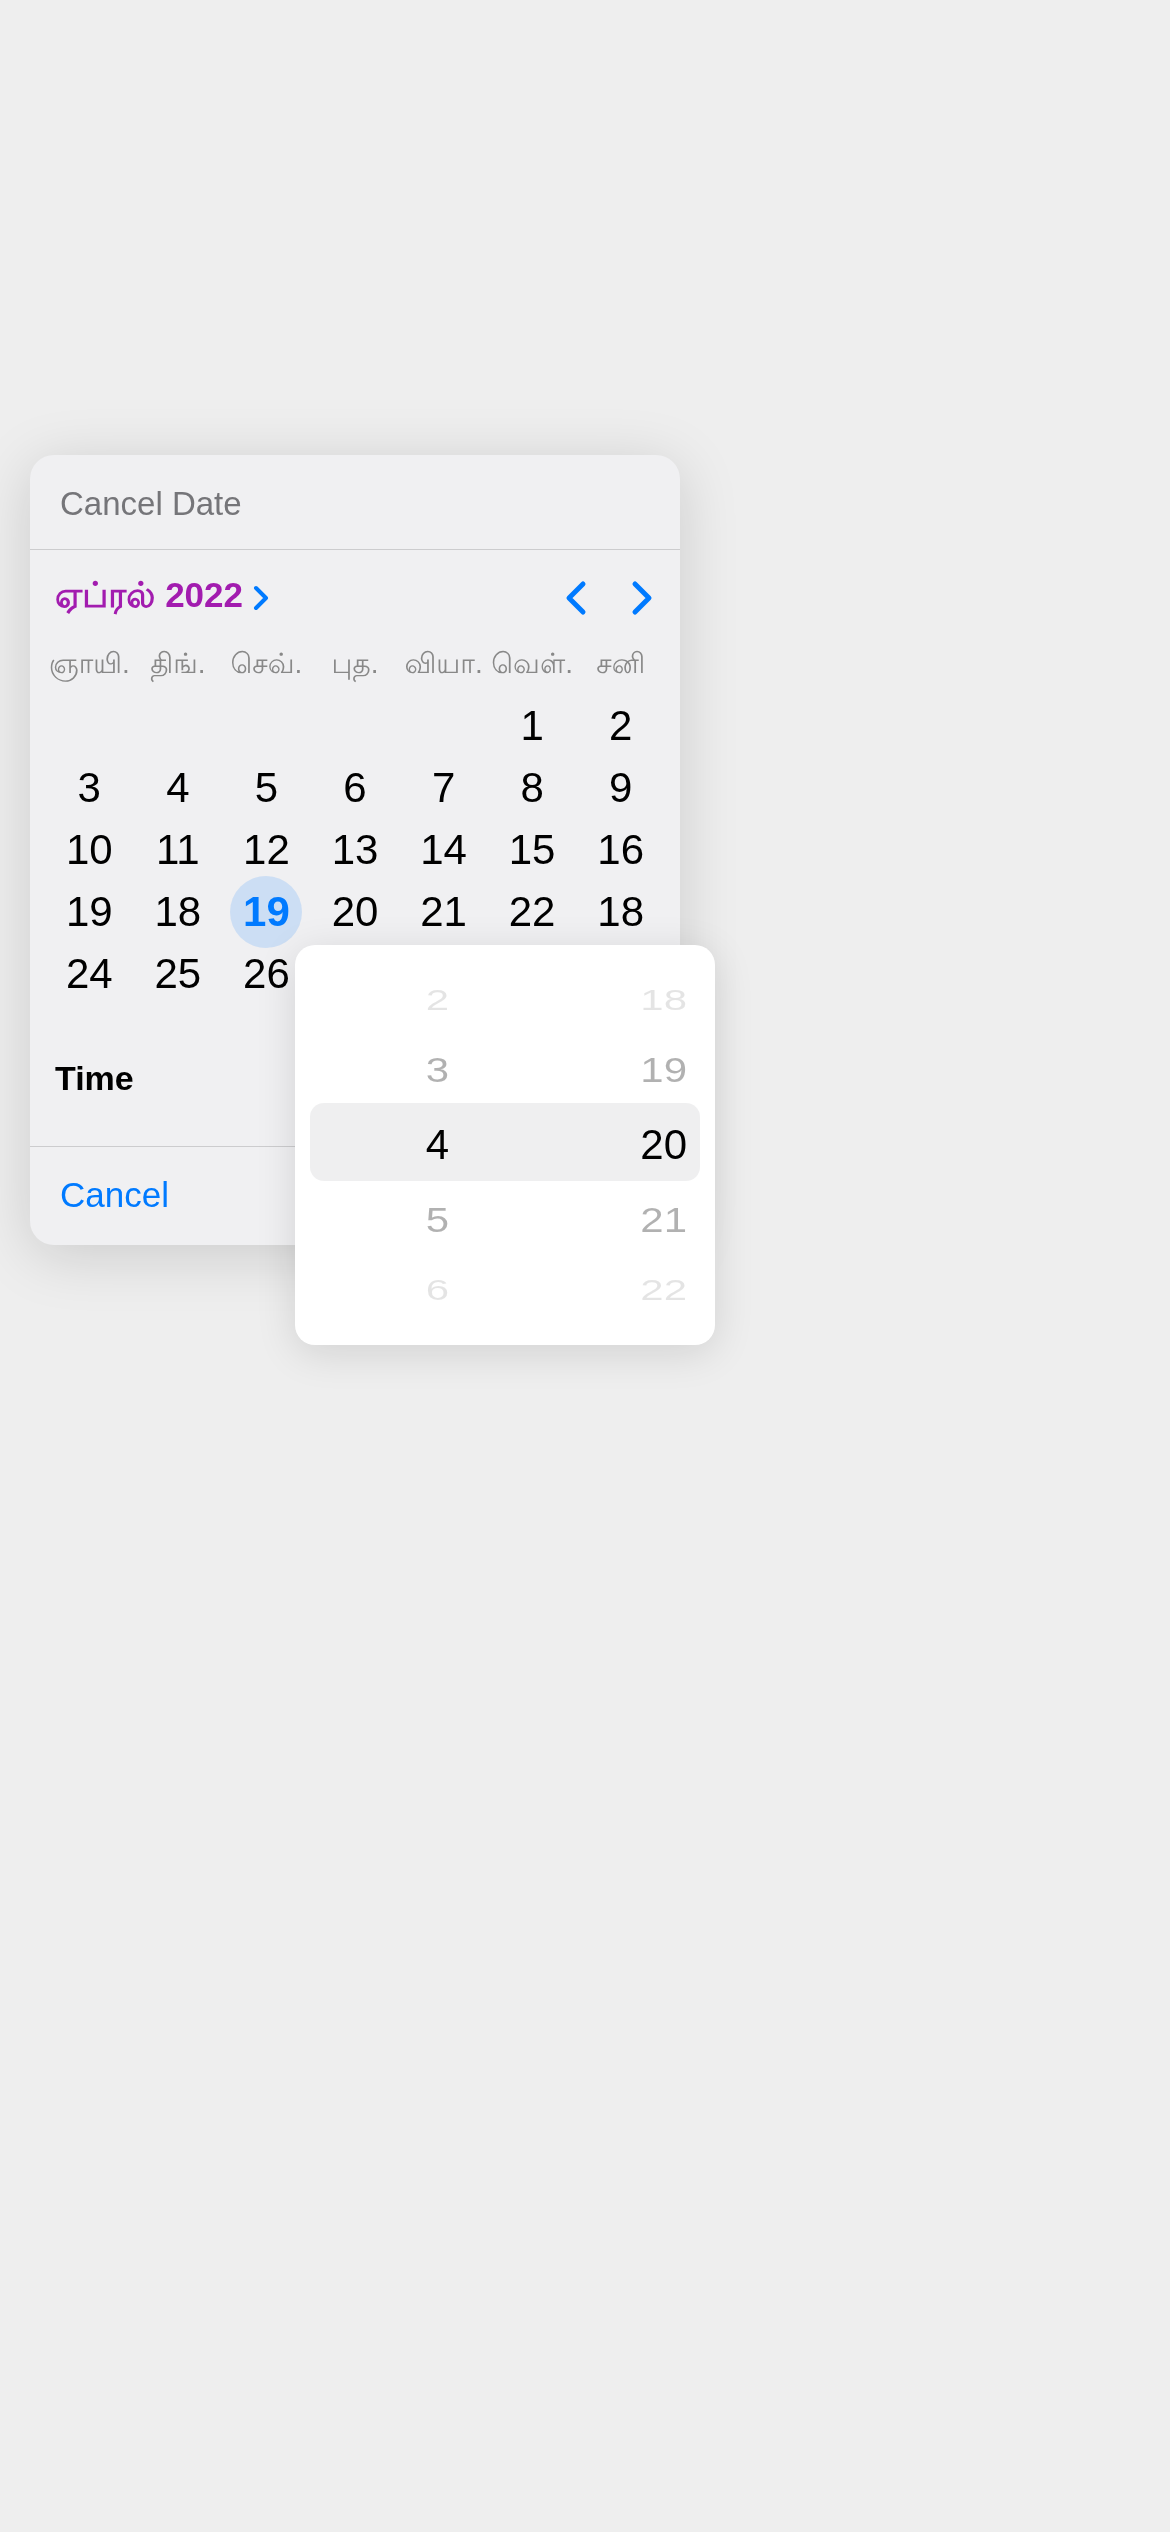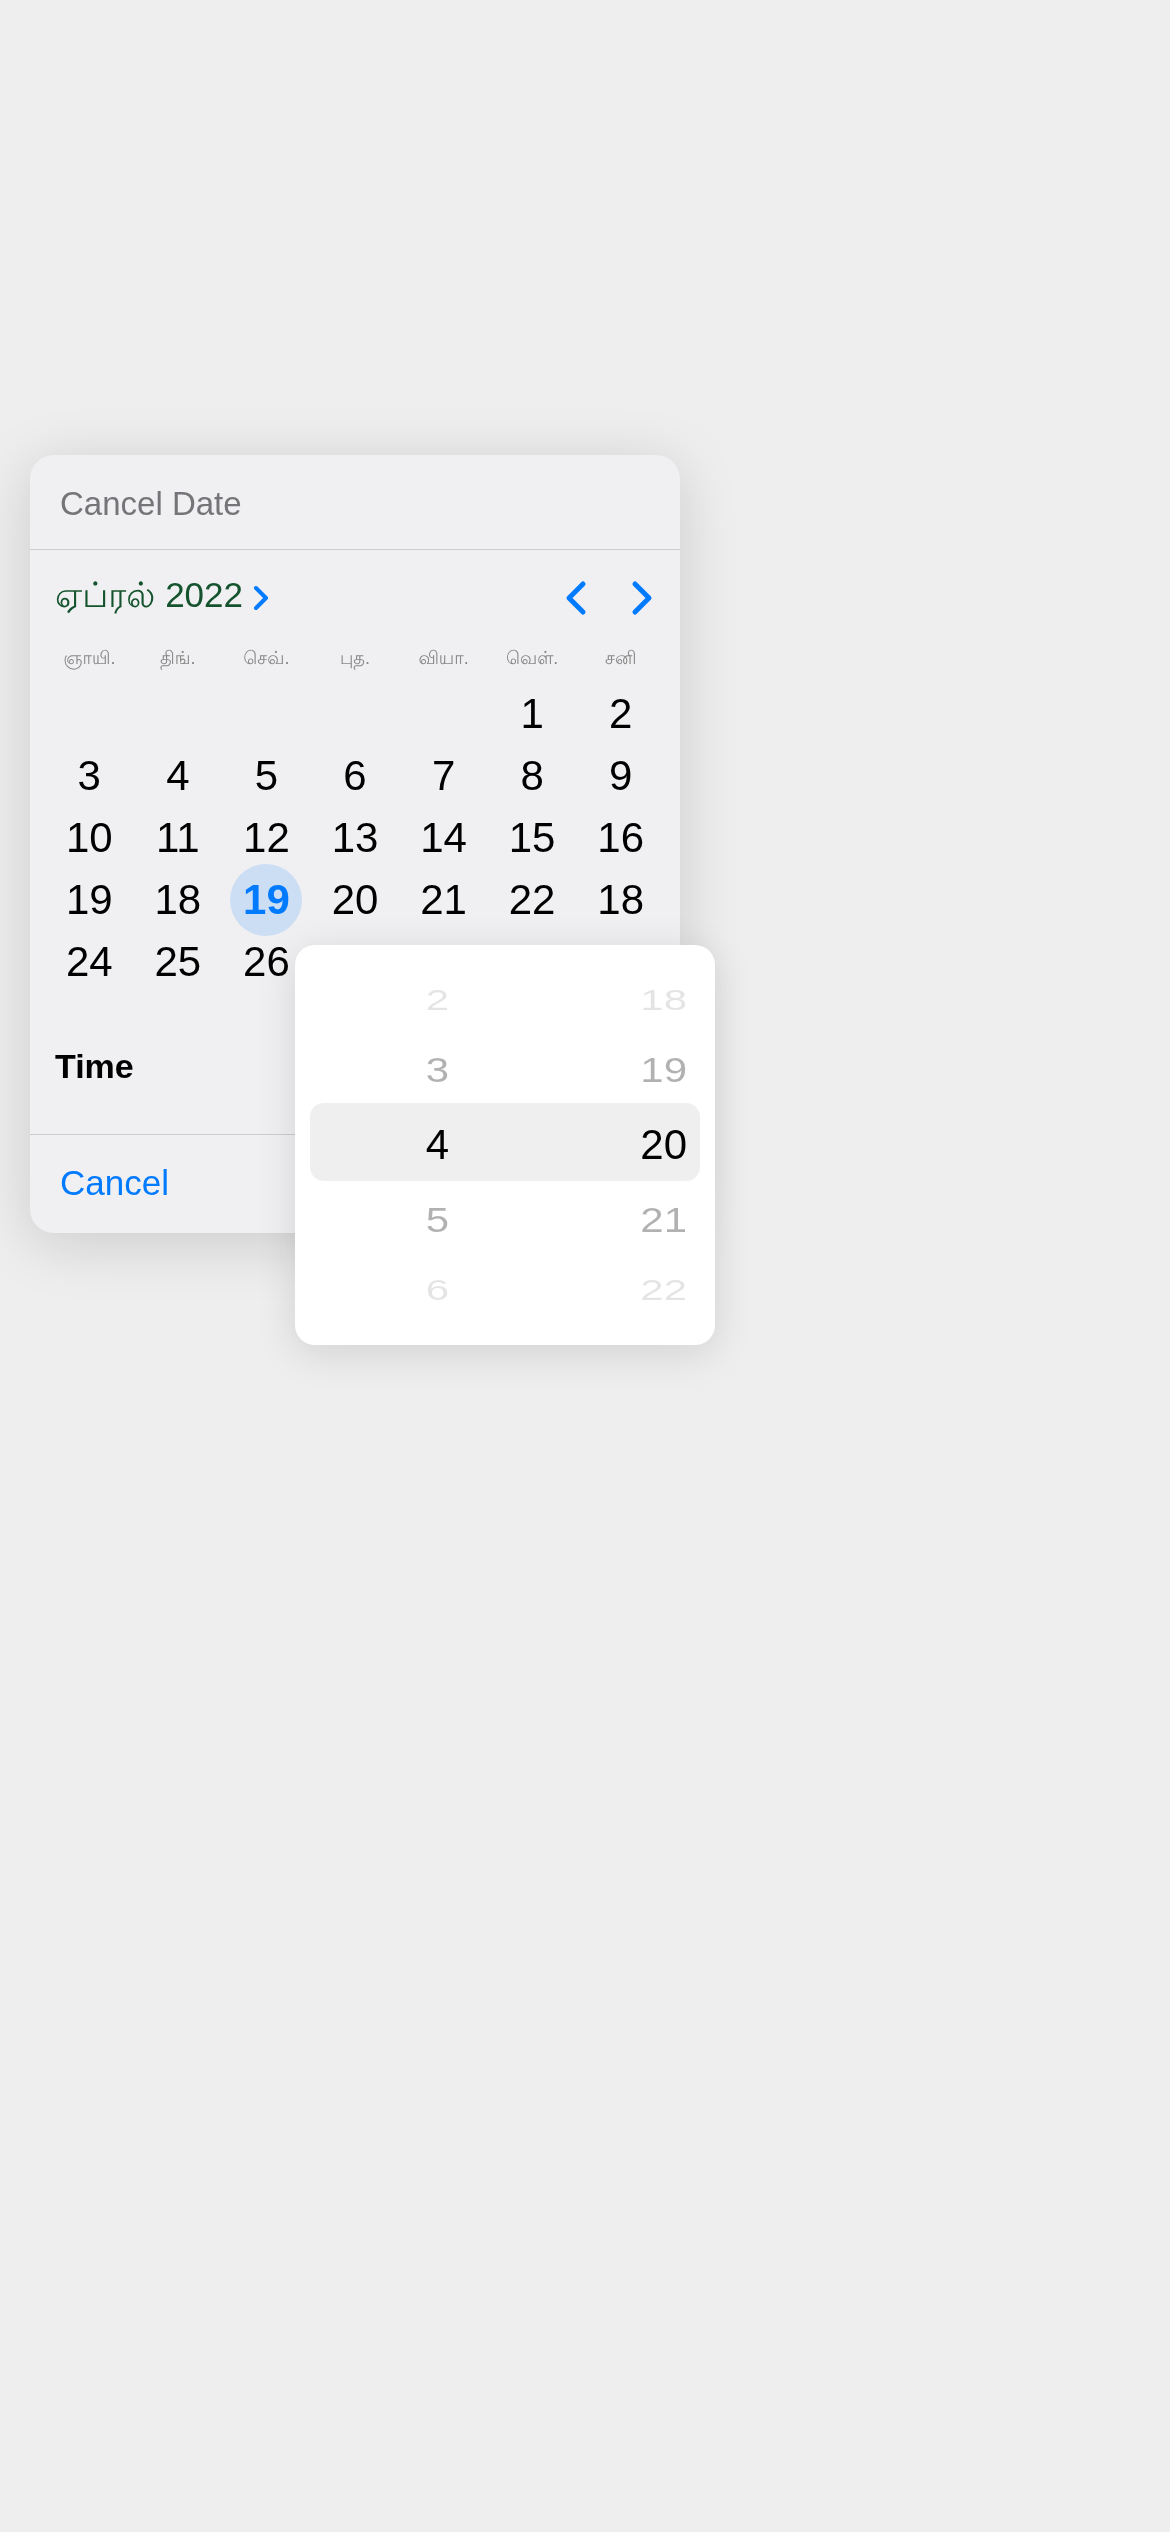--- a/index.html
+++ b/index.html
@@ -46,22 +46,22 @@
     }
     
     .month-year-btn {
       display: flex;
       align-items: center;
       gap: 10px;
     }
     
     .month-year-label {
       font-size: 35px;
-      font-weight: 400;
-      color: #14532d;
+      font-weight: 700;
+      color: #a21caf;
     }
     
     .chevron-right-small {
       color: #007aff;
       display: flex;
       align-items: center;
     }
     
     .nav-arrows {
       display: flex;
@@ -76,21 +76,21 @@
       align-items: center;
     }
     
     .weekday-row {
       display: grid;
       grid-template-columns: repeat(7, 1fr);
       padding: 18px 15px 12px 15px;
     }
     
     .weekday {
-      font-size: 18px;
+      font-size: 28px;
       color: #888;
       text-align: center;
       font-weight: 500;
     }
     
     .calendar-grid {
       display: grid;
       grid-template-columns: repeat(7, 1fr);
       padding: 0 15px 25px 15px;
       row-gap: 0px;

